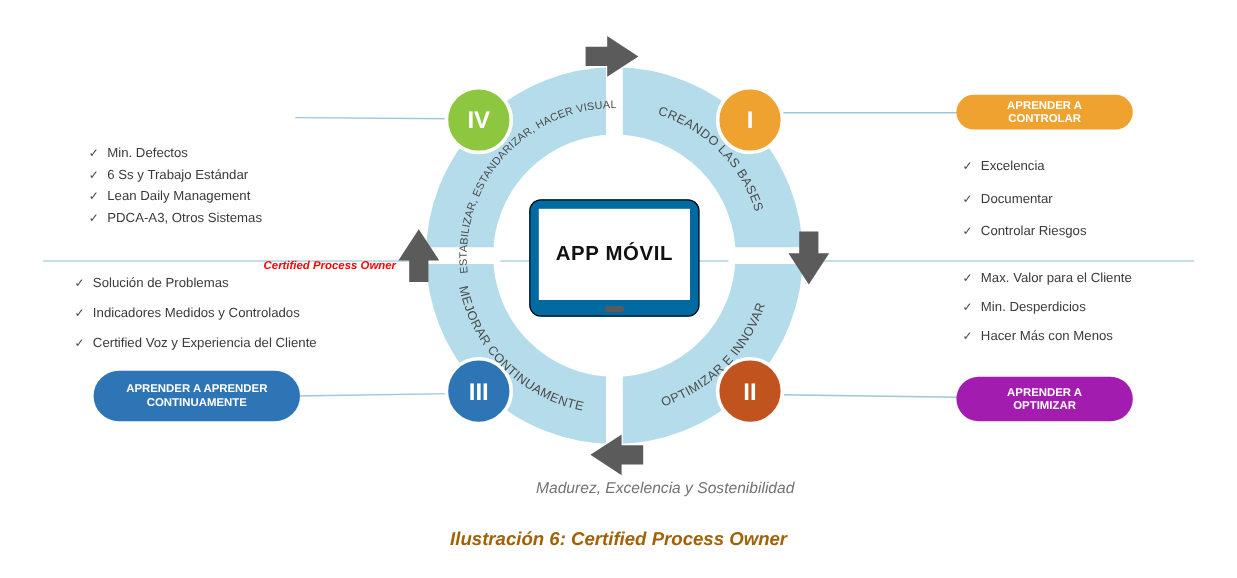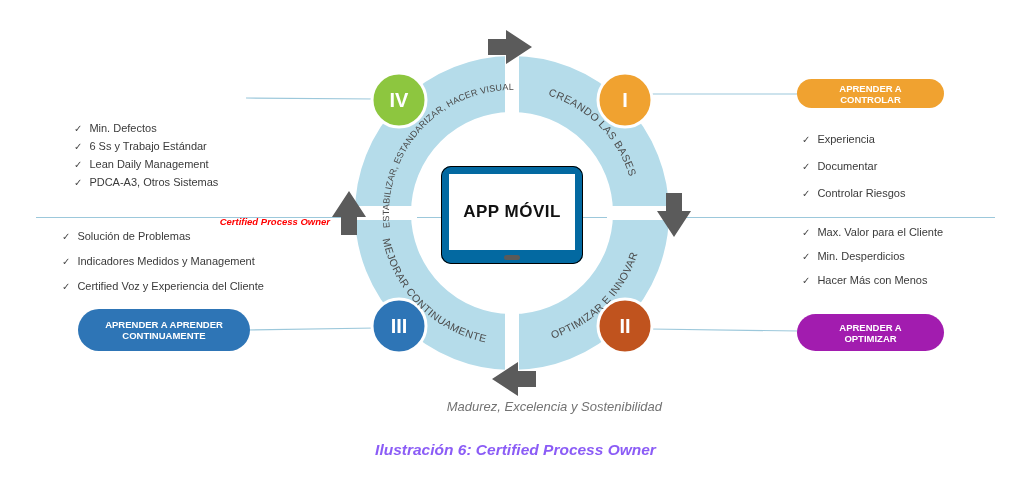--- a/index.html
+++ b/index.html
@@ -40,21 +40,21 @@
   .list-tl{left:74px;top:122px;}  .list-tl li{margin-bottom:5px;}
   .list-tr{left:802px;top:133px;} .list-tr li{margin-bottom:14px;}
   .list-ml{left:62px;top:230px;}  .list-ml li{margin-bottom:12px;}
   .list-mr{left:802px;top:226px;} .list-mr li{margin-bottom:11px;}
 
   .red-note{position:absolute;left:150px;top:216px;width:180px;text-align:right;z-index:3;
     font-size:9.5px;font-style:italic;font-weight:bold;color:#FF0000;}
   .tagline{position:absolute;left:362px;top:399px;width:300px;text-align:right;z-index:3;
     font-size:13px;font-style:italic;color:#737373;}
   .caption{position:absolute;left:0;top:441px;width:1031px;text-align:center;z-index:3;
-    font-size:15.5px;font-style:italic;font-weight:bold;color:#8b5cf6;}
+    font-size:15.5px;font-style:italic;font-weight:bold;color:#a16207;}
 
   
   .arc-text{fill:#4B4B4B;font-size:10.5px;letter-spacing:.4px;}
   .arc-text-long{font-size:9px;letter-spacing:.2px;}
   .numeral{fill:#ffffff;font-size:20px;font-weight:bold;text-anchor:middle;}
   .conn{stroke:#9CC8DB;stroke-width:1.2;}
   .gap{stroke:#ffffff;stroke-width:14;}
 </style>
 </head>
 <body>
@@ -144,40 +144,40 @@
       </li>
     <li>
         <span class="check">✓</span>
         <span>PDCA-A3, Otros Sistemas</span>
       </li>
   </ul>
 
   <ul class="checklist list-tr">
     <li>
         <span class="check">✓</span>
-        <span>Experiencia</span>
+        <span>Excelencia</span>
       </li>
     <li>
         <span class="check">✓</span>
         <span>Documentar</span>
       </li>
     <li>
         <span class="check">✓</span>
         <span>Controlar Riesgos</span>
       </li>
   </ul>
 
   <ul class="checklist list-ml">
     <li>
         <span class="check">✓</span>
         <span>Solución de Problemas</span>
       </li>
     <li>
         <span class="check">✓</span>
-        <span>Indicadores Medidos y Management</span>
+        <span>Indicadores Medidos y Controlados</span>
       </li>
     <li>
         <span class="check">✓</span>
         <span>Certified Voz y Experiencia del Cliente</span>
       </li>
   </ul>
 
   <ul class="checklist list-mr">
     <li>
         <span class="check">✓</span>

